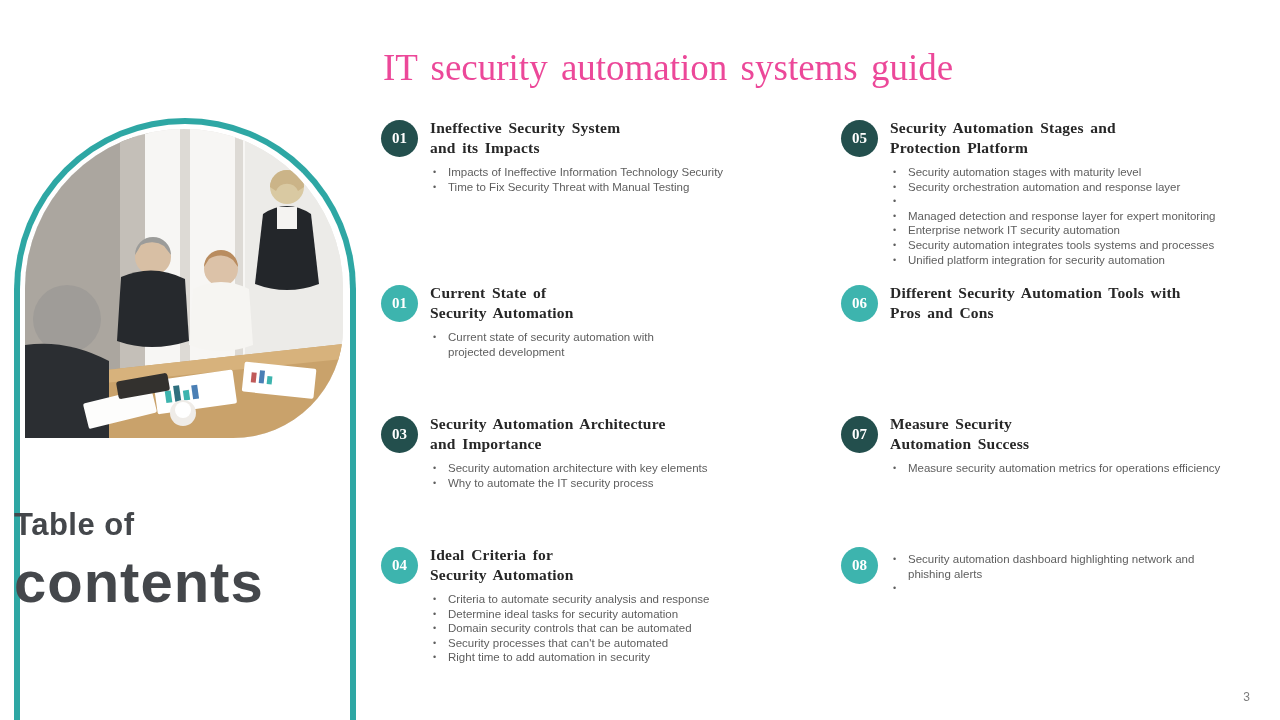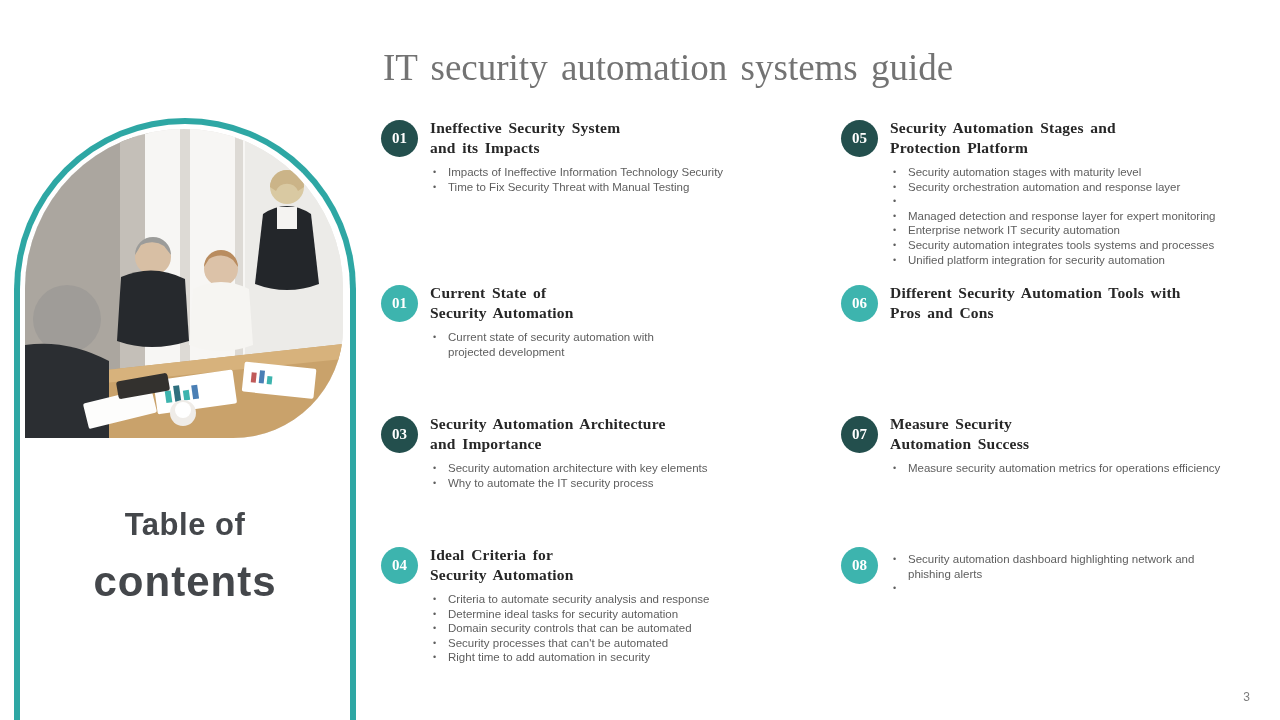--- a/index.html
+++ b/index.html
@@ -13,33 +13,33 @@
     position:absolute; left:14px; top:118px; width:342px; height:602px;
     border:6px solid var(--arch-stroke,#2ea7a4); border-bottom:none;
     border-radius:171px 171px 0 0; box-sizing:border-box;
   }
   .photo {
     position:absolute; left:25px; top:129px; width:318px; height:309px;
     border-radius:159px 159px 110px 0; overflow:hidden; background:#e9e7e4;
   }
   .photo svg { display:block; }
 
-  .toc-heading { position:absolute; left:14px; top:506px; width:342px; text-align:center; color:#44474b; }
+  .toc-heading { position:absolute; left:14px; top:506px; width:342px; text-align:left; color:#44474b; }
   .toc-heading .small {
     font-size:31px; font-weight:700; line-height:38px; letter-spacing:0.5px;
   }
   .toc-heading .big {
-    font-size:42px; font-weight:700; line-height:64px; letter-spacing:1px; margin-top:6px;
+    font-size:58px; font-weight:700; line-height:64px; letter-spacing:1px; margin-top:6px;
   }
 
   
   .slide-title {
     position:absolute; left:383px; top:46px;
     font-family:"Liberation Serif", serif; font-weight:400;
-    font-size:37px; color:#737373; word-spacing:4px; white-space:nowrap;
+    font-size:37px; color:#ec4899; word-spacing:4px; white-space:nowrap;
   }
 
   .toc-item { position:absolute; }
   .col-0 { left:381px; }
   .col-1 { left:841px; }
   .row-0 { top:118px; }
   .row-1 { top:283px; }
   .row-2 { top:414px; }
   .row-3 { top:545px; }
 

